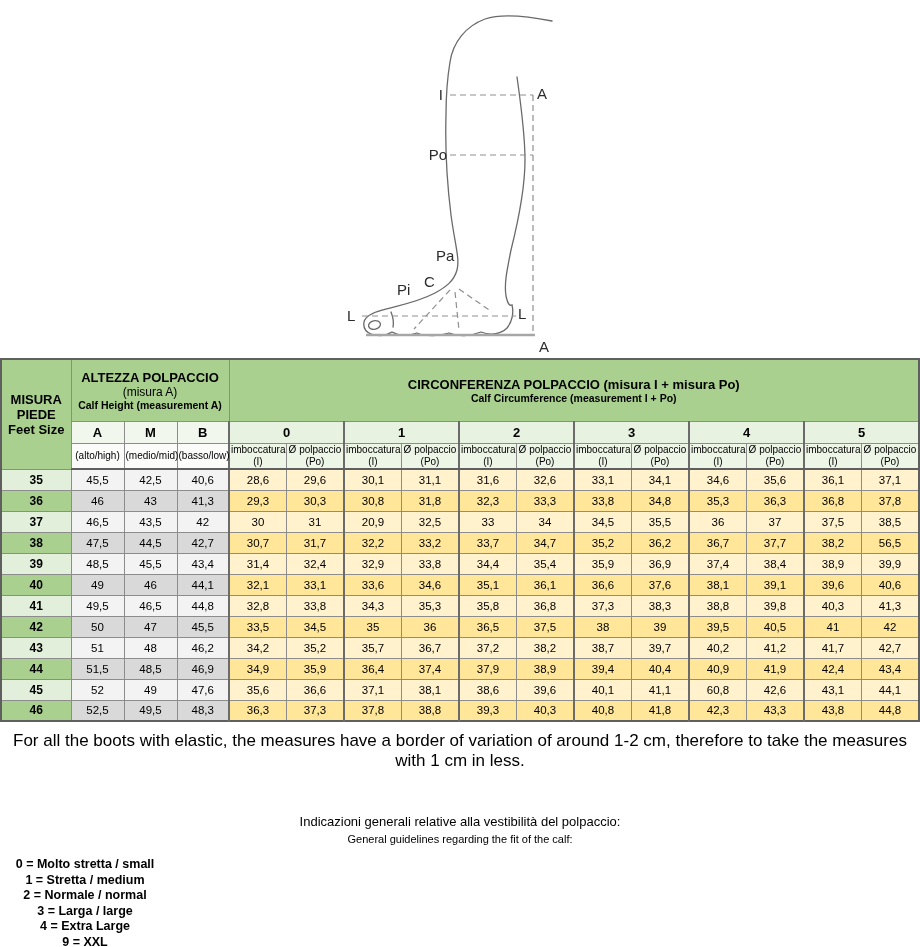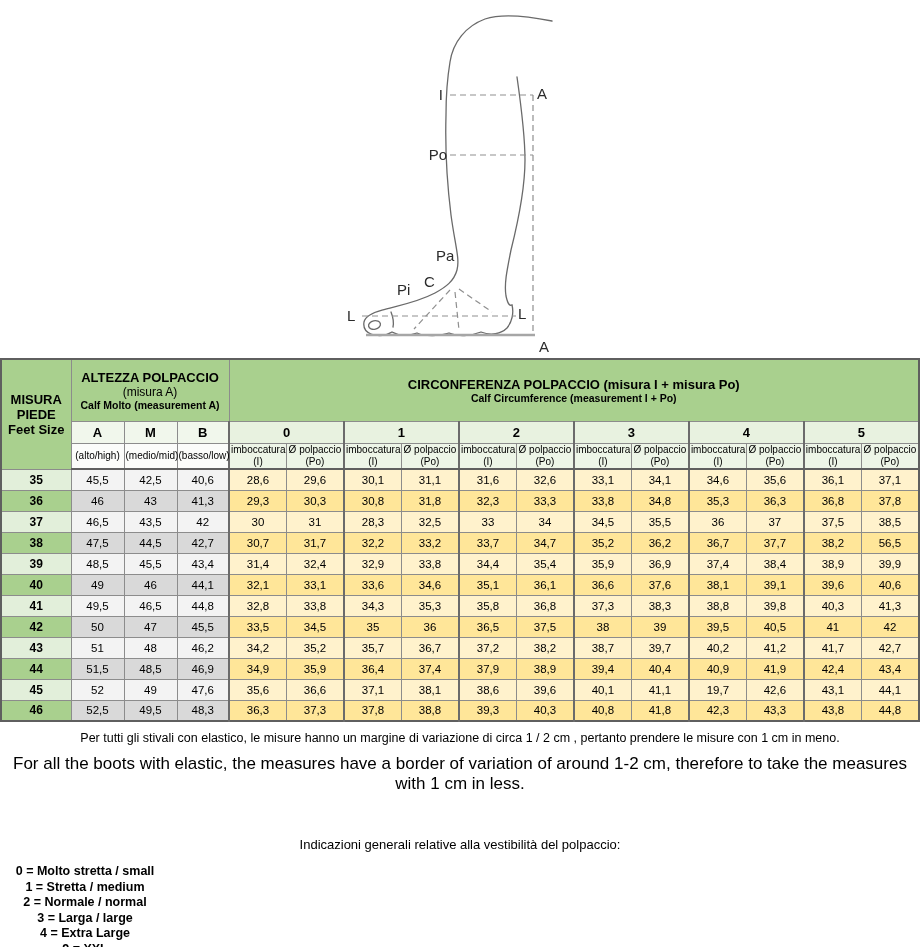--- a/index.html
+++ b/index.html
@@ -113,21 +113,21 @@
     </colgroup>
     <thead>
       <tr class="h1">
         <th rowspan="3" class="size-head">
           <div class="t13">MISURA PIEDE</div>
           <div class="t13">Feet Size</div>
         </th>
         <th colspan="3" class="green-head">
           <div class="t13">ALTEZZA POLPACCIO</div>
           <div class="t12">(misura A)</div>
-          <div class="t10b">Calf Molto (measurement A)</div>
+          <div class="t10b">Calf Height (measurement A)</div>
         </th>
         <th colspan="12" class="green-head">
           <div class="t13">CIRCONFERENZA POLPACCIO  (misura I + misura Po)</div>
           <div class="t10b">Calf Circumference (measurement I + Po)</div>
         </th>
       </tr>
       <tr class="h2" id="hrow2">
         <th class="amb-code">A</th>
         <th class="amb-code">M</th>
         <th class="amb-code">B</th>
@@ -193,21 +193,21 @@
           <td class="circ group-start">36,8</td>
           <td class="circ">37,8</td>
         </tr>
         <tr class="light">
           <td class="size">37</td>
           <td class="amb">46,5</td>
           <td class="amb">43,5</td>
           <td class="amb">42</td>
           <td class="circ group-start">30</td>
           <td class="circ">31</td>
-          <td class="circ group-start">28,3</td>
+          <td class="circ group-start">20,9</td>
           <td class="circ">32,5</td>
           <td class="circ group-start">33</td>
           <td class="circ">34</td>
           <td class="circ group-start">34,5</td>
           <td class="circ">35,5</td>
           <td class="circ group-start">36</td>
           <td class="circ">37</td>
           <td class="circ group-start">37,5</td>
           <td class="circ">38,5</td>
         </tr>
@@ -343,21 +343,21 @@
           <td class="amb">49</td>
           <td class="amb">47,6</td>
           <td class="circ group-start">35,6</td>
           <td class="circ">36,6</td>
           <td class="circ group-start">37,1</td>
           <td class="circ">38,1</td>
           <td class="circ group-start">38,6</td>
           <td class="circ">39,6</td>
           <td class="circ group-start">40,1</td>
           <td class="circ">41,1</td>
-          <td class="circ group-start">19,7</td>
+          <td class="circ group-start">60,8</td>
           <td class="circ">42,6</td>
           <td class="circ group-start">43,1</td>
           <td class="circ">44,1</td>
         </tr>
         <tr class="dark">
           <td class="size">46</td>
           <td class="amb">52,5</td>
           <td class="amb">49,5</td>
           <td class="amb">48,3</td>
           <td class="circ group-start">36,3</td>
@@ -370,26 +370,26 @@
           <td class="circ">41,8</td>
           <td class="circ group-start">42,3</td>
           <td class="circ">43,3</td>
           <td class="circ group-start">43,8</td>
           <td class="circ">44,8</td>
         </tr>
       </tbody>
   </table>
 
   <div class="notes">
-    <p class="note-it">Per tutti gli stivali con elastico, le misure hanno un margine di variazione di circa 1 / 2 cm , pertanto prendere le misure con 1 cm in meno.</p>
     <p class="note-en">For all the boots with elastic, the measures have a border of variation of around 1-2 cm, therefore to take the measures with 1 cm in less.</p>
   </div>
 
   <div class="guidelines">
     <div class="g-head-it">Indicazioni generali relative alla vestibilità del polpaccio:</div>
+    <div class="g-head-en">General guidelines regarding the fit of the calf:</div>
     <div class="g-cols">
       <div class="g-col fit">
         <div>0 = Molto stretta / small</div>
         <div>1 = Stretta / medium</div>
         <div>2 = Normale / normal</div>
         <div>3 = Larga / large</div>
         <div>4 = Extra Large</div>
         <div>9 = XXL</div>
       </div>
       <div class="g-col codes">

